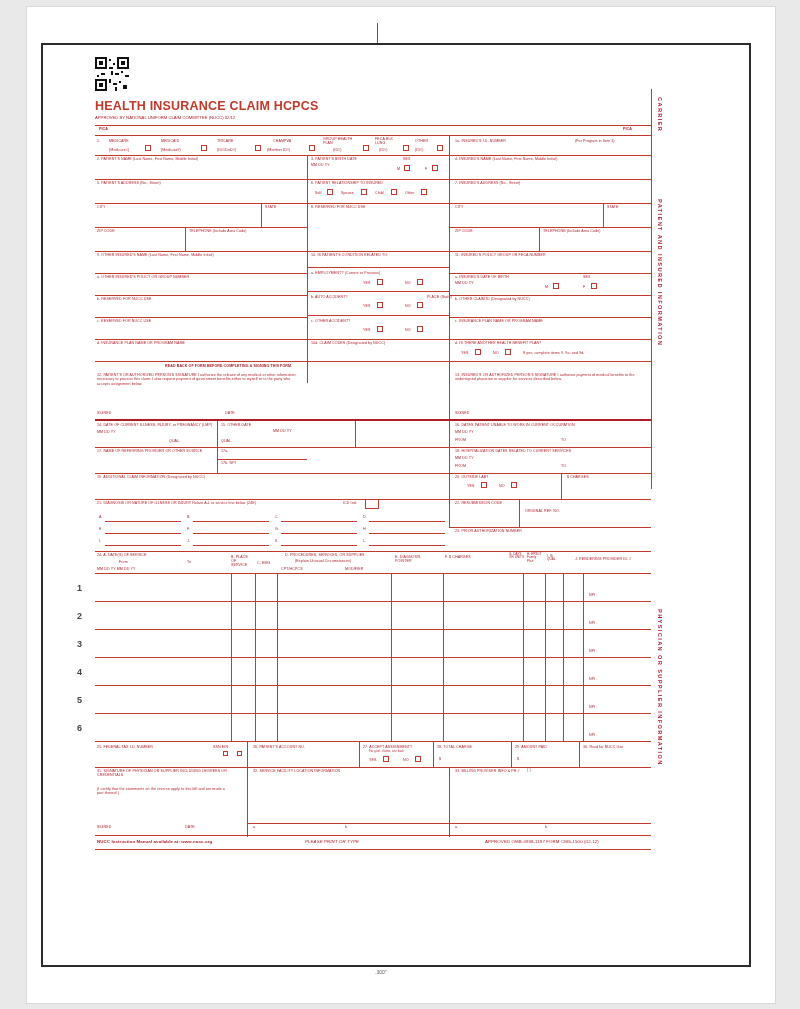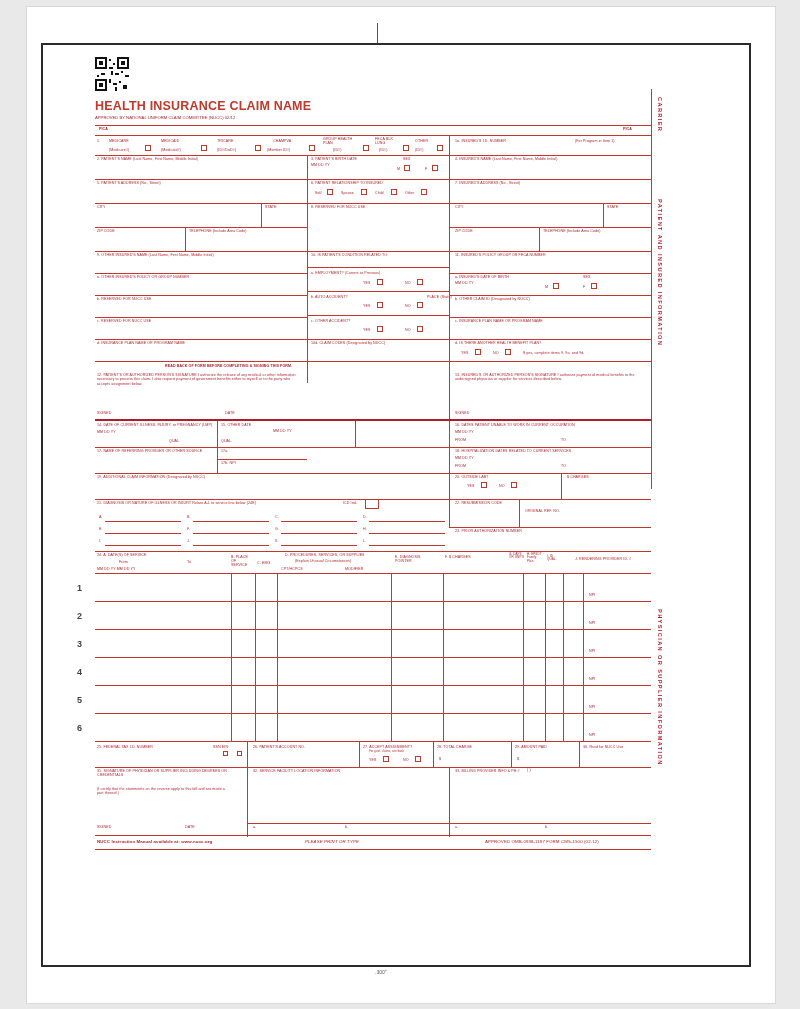--- a/index.html
+++ b/index.html
@@ -63,21 +63,21 @@
         <i style="left:30px;top:18px;width:4px;height:2px;"></i>
         <i style="left:14px;top:22px;width:2px;height:4px;"></i>
         <i style="left:18px;top:26px;width:4px;height:2px;"></i>
         <i style="left:24px;top:24px;width:2px;height:2px;"></i>
         <i style="left:28px;top:28px;width:4px;height:4px;"></i>
         <i style="left:20px;top:30px;width:2px;height:4px;"></i>
         <i style="left:6px;top:16px;width:4px;height:2px;"></i>
         <i style="left:2px;top:18px;width:2px;height:2px;"></i>
       </div>
 
-      <div class="title" style="left:20px;top:50px;">HEALTH INSURANCE CLAIM NAME</div>
+      <div class="title" style="left:20px;top:50px;">HEALTH INSURANCE CLAIM HCPCS</div>
       <div class="sub" style="left:20px;top:66px;">APPROVED BY NATIONAL UNIFORM CLAIM COMMITTEE (NUCC) 02/12</div>
 
       <div class="line hl" style="left:20px;top:76px;width:556px;"></div>
       <div class="t bold" style="left:24px;top:78px;">PICA</div>
       <div class="t bold" style="left:548px;top:78px;">PICA</div>
       <div class="line hl" style="left:20px;top:86px;width:556px;"></div>
 
       <div class="line vl" style="left:576px;top:40px;height:400px;"></div>
       <div class="side" style="left:582px;top:48px;">CARRIER</div>
       <div class="side" style="left:582px;top:150px;">PATIENT AND INSURED INFORMATION</div>

